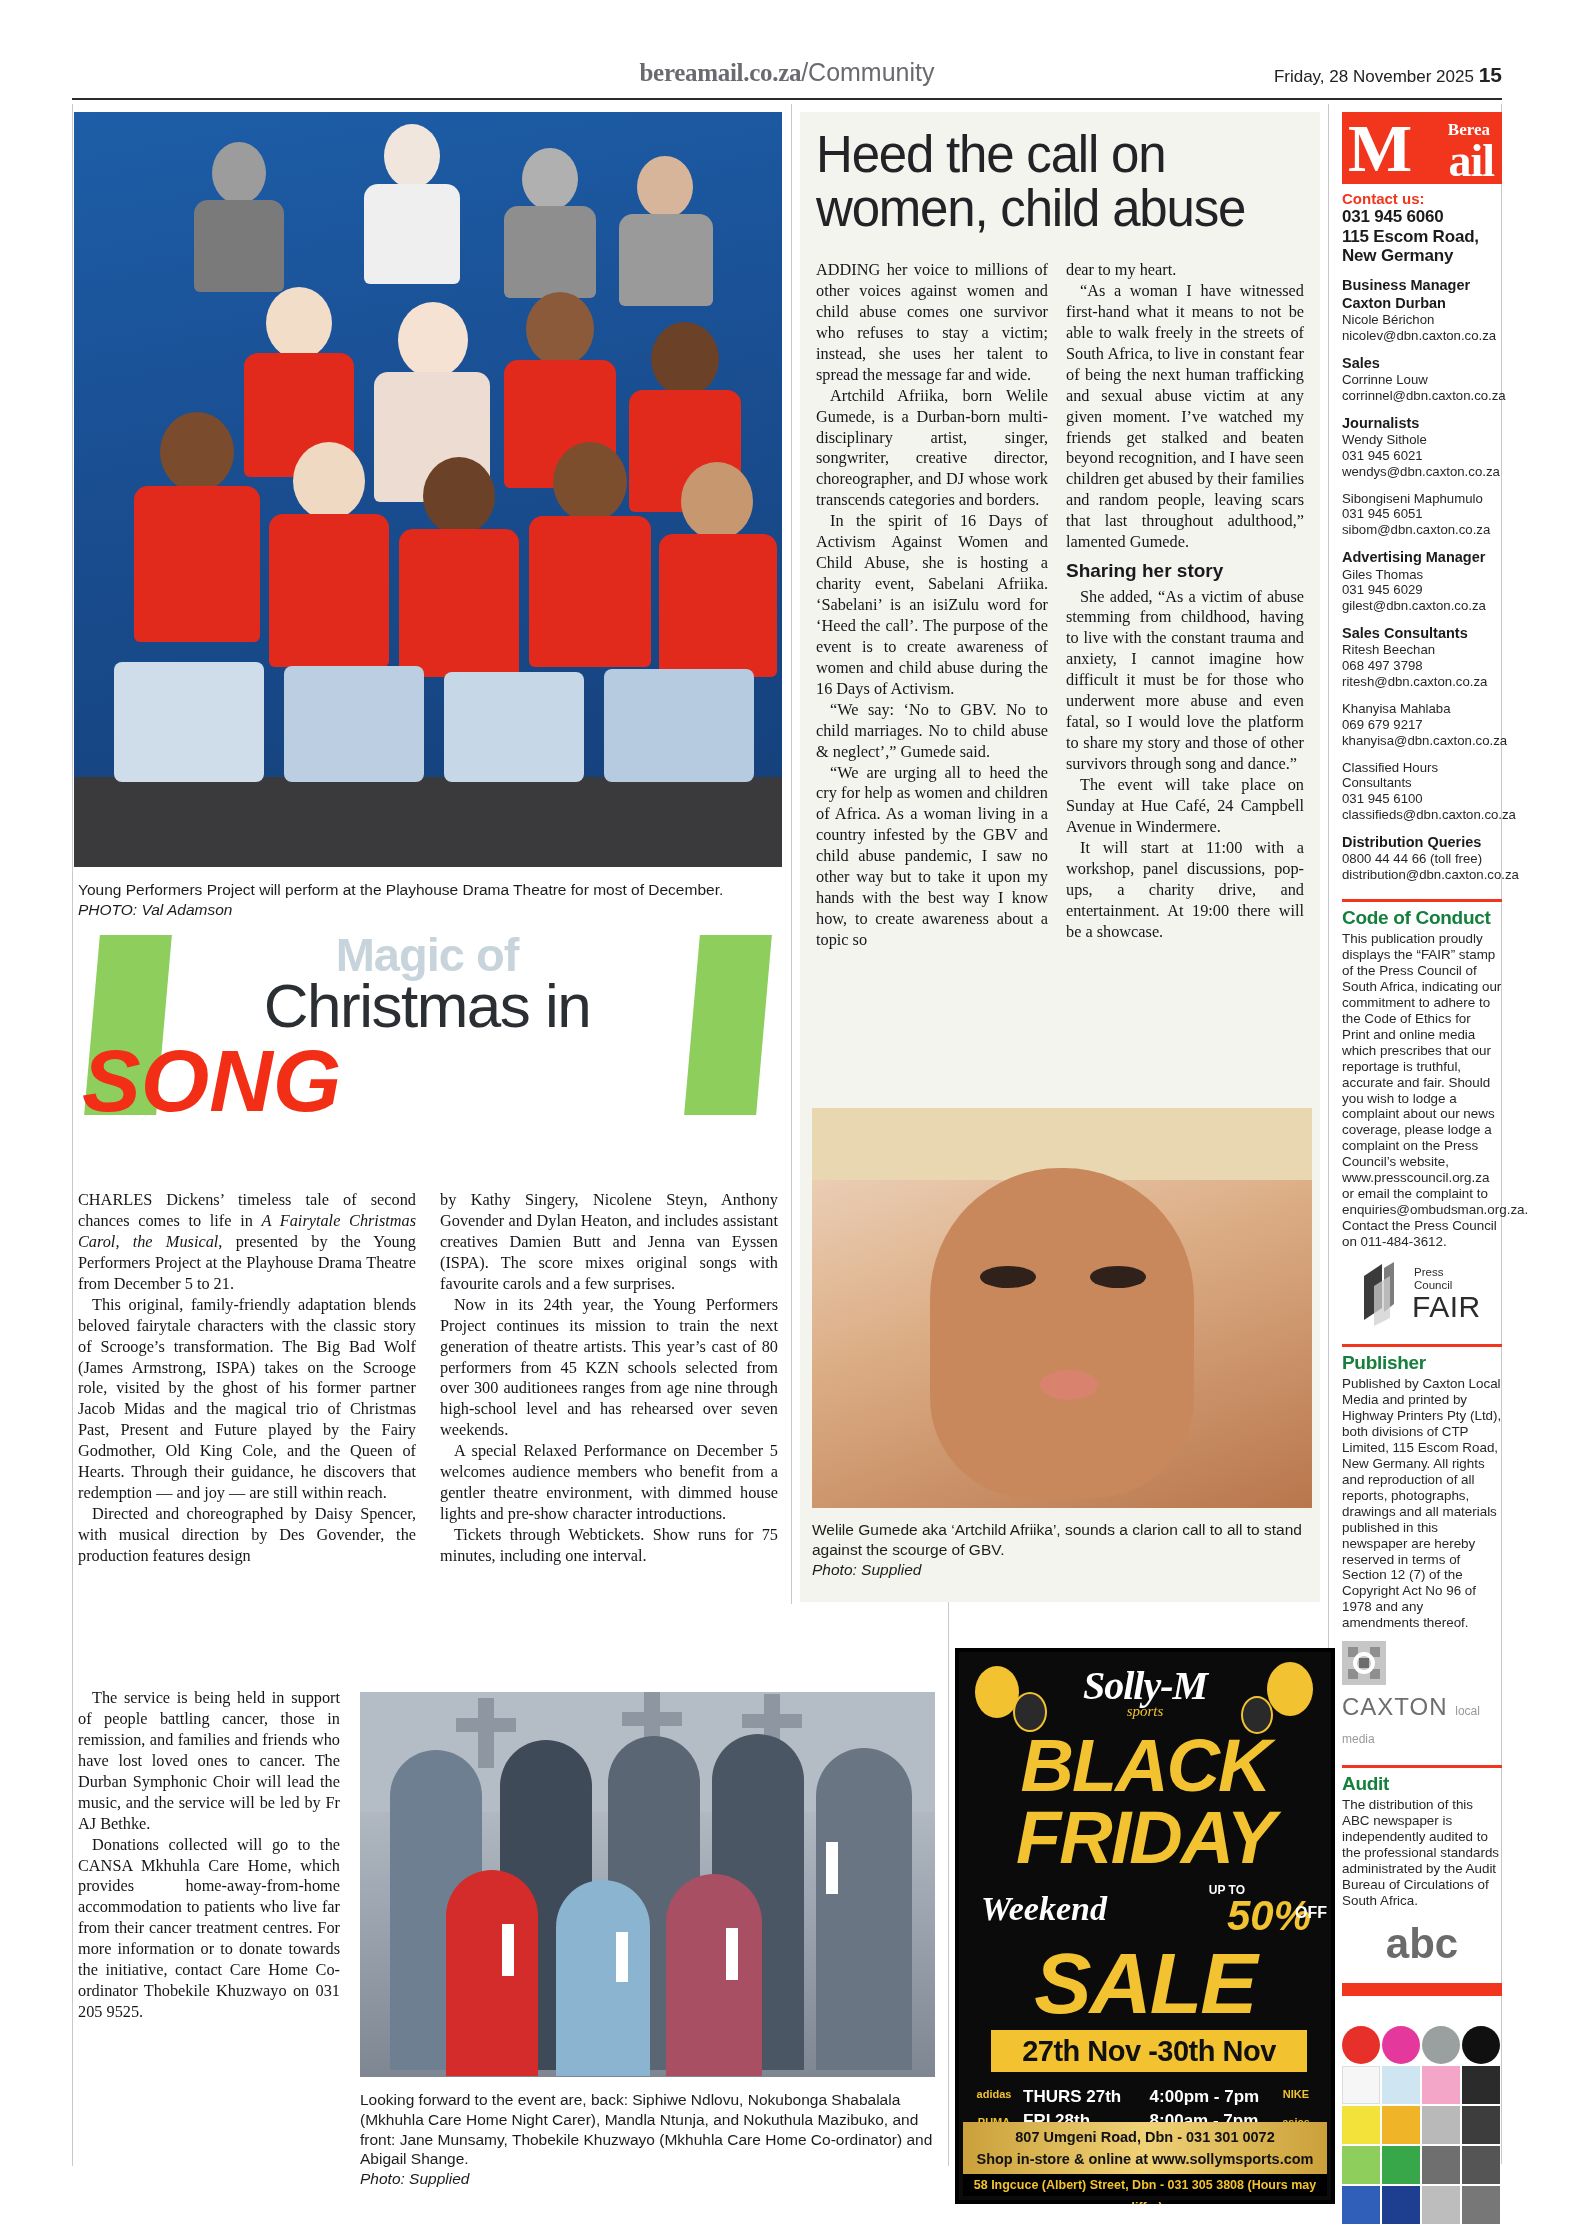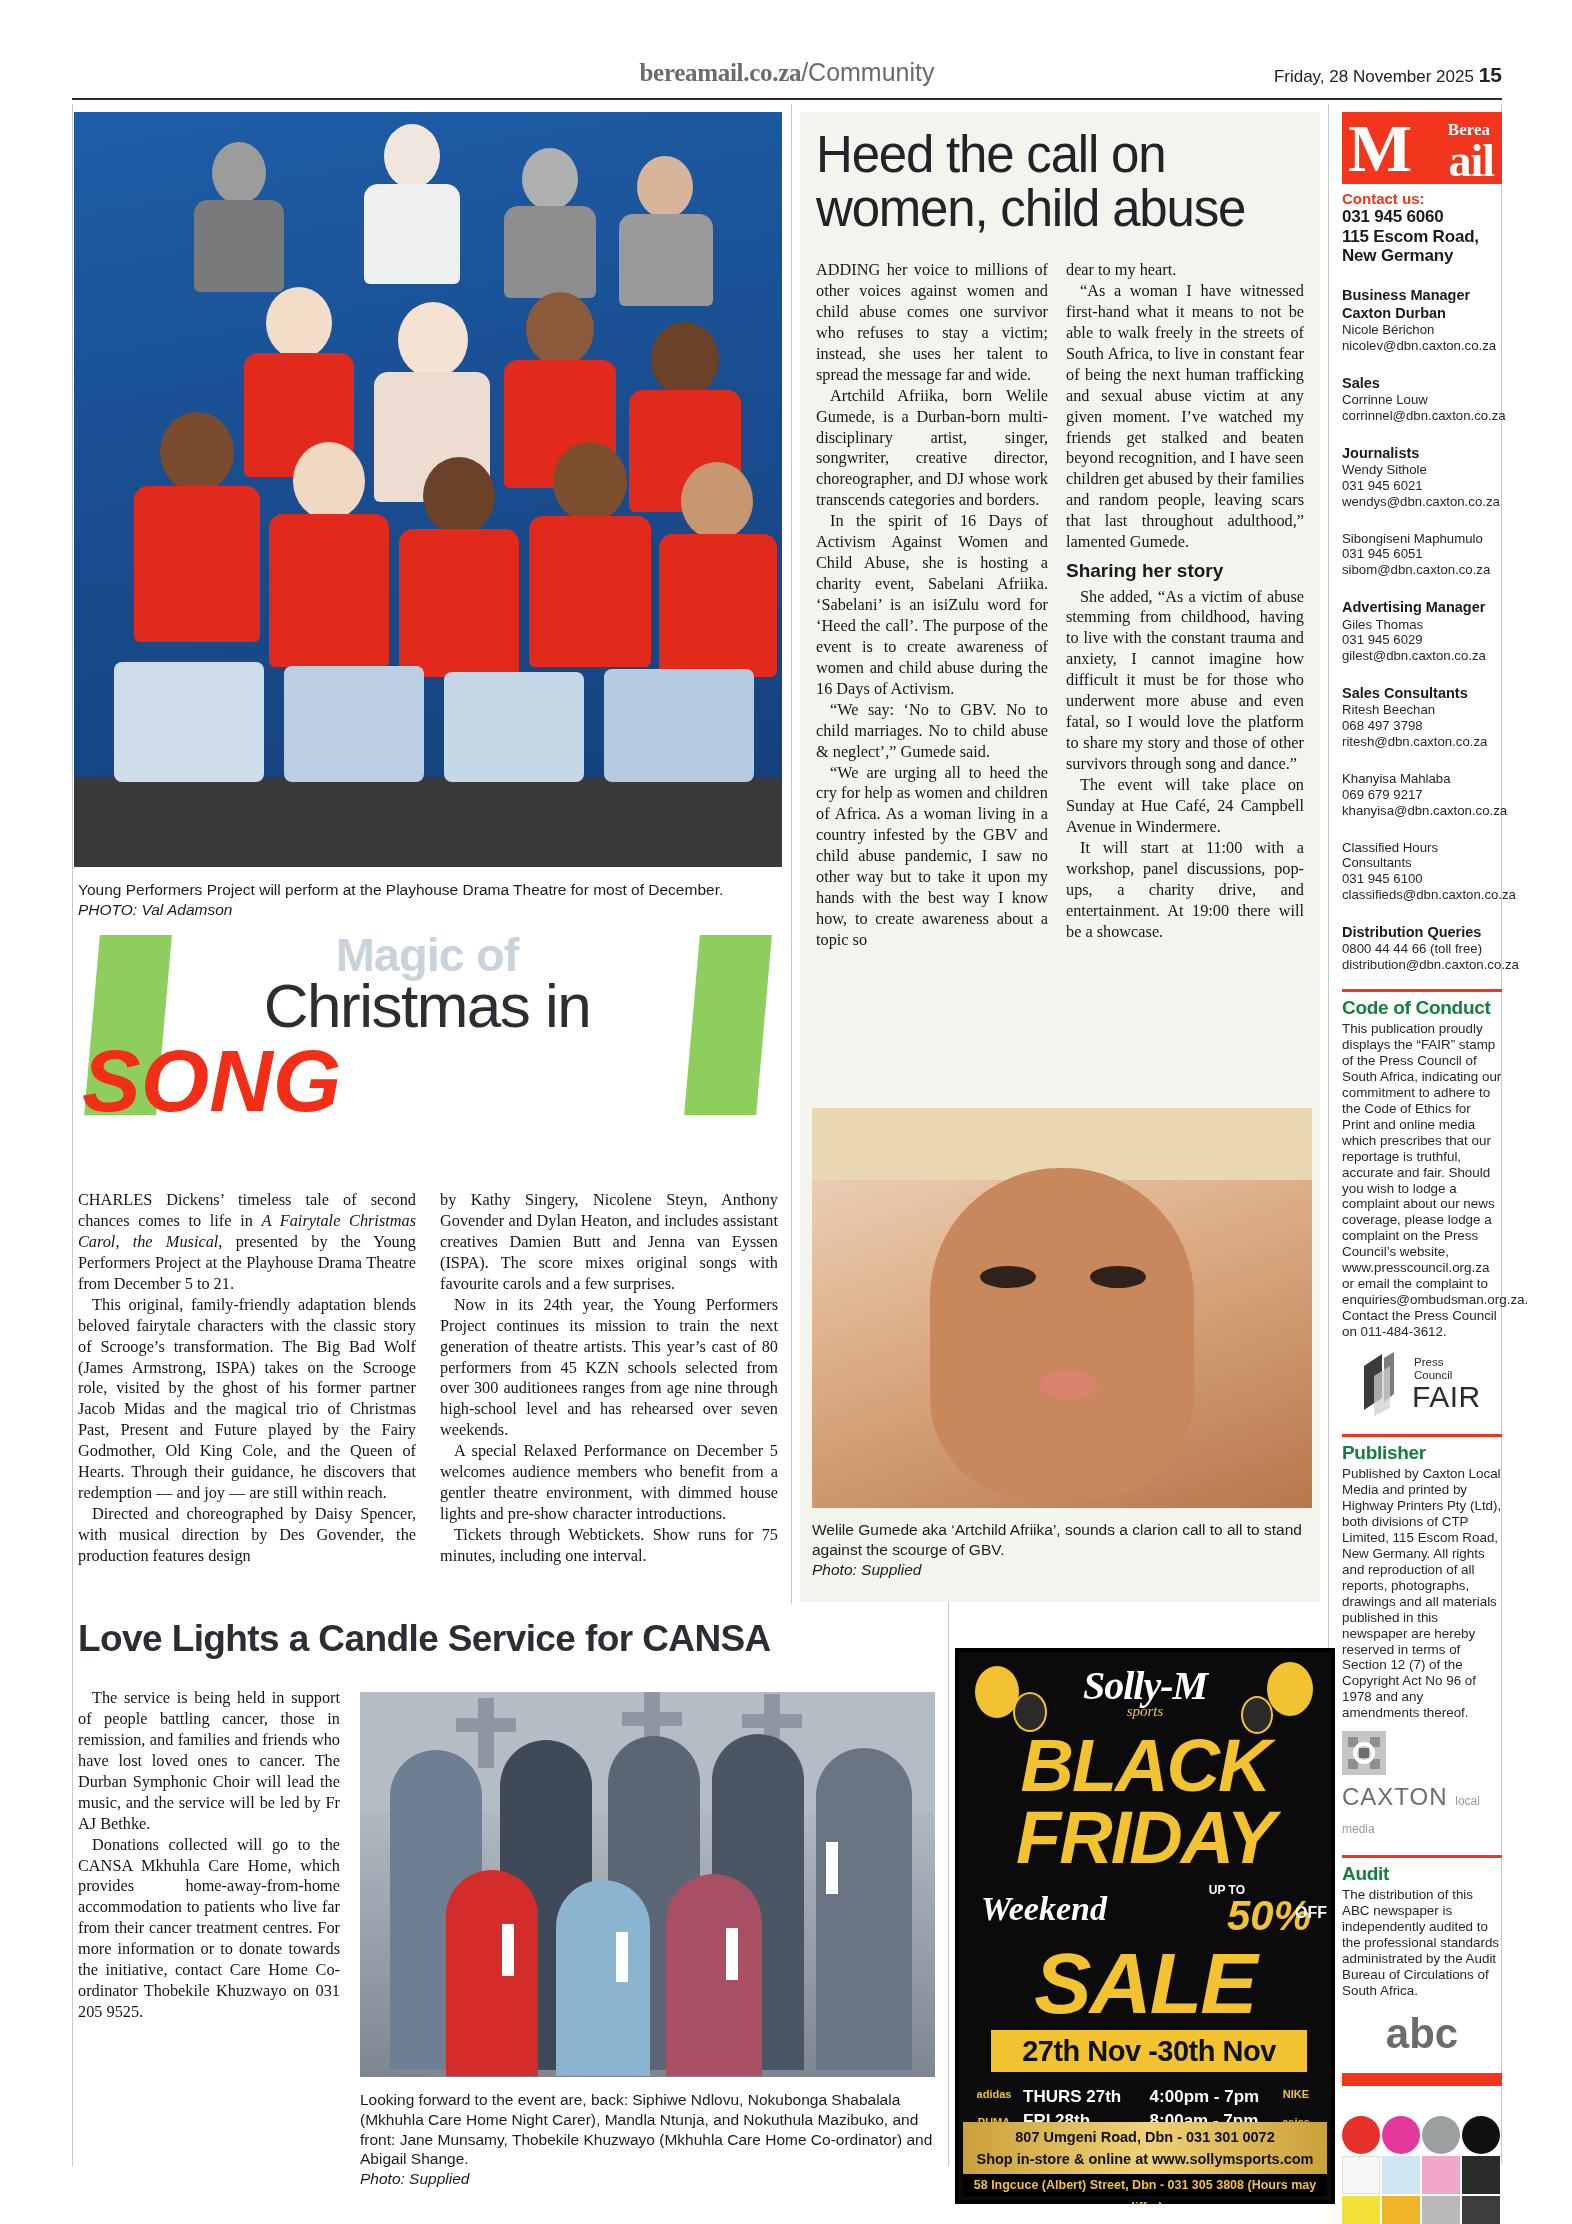--- a/index.html
+++ b/index.html
@@ -107,21 +107,21 @@
     font-weight:bold; font-size:17px; color:#fff;
   }
   .bm-logo .ail {
     position:absolute; right:8px; top:22px; font-family:"Liberation Serif", serif;
     font-weight:bold; font-size:46px; color:#fff; letter-spacing:-1px;
   }
   .sb-red { color:#f1361d; font-weight:bold; font-size:15px; }
   .sb-big { font-weight:bold; font-size:17px; color:#1b1b1b; line-height:1.16; letter-spacing:-.2px;}
   .sb-h  { font-weight:bold; font-size:14.5px; color:#1b1b1b; line-height:1.2; }
   .sb-t  { font-size:13.2px; color:#27272b; line-height:1.2; }
-  .sb-blk { margin-top:21px; }
+  .sb-blk { margin-top:11px; }
   .sb-rule { height:3px; background:#f1361d; margin:16px 0 5px; }
   .sb-title { color:#15803d; font-weight:bold; font-size:19px; letter-spacing:-.3px; }
   .sb-para { font-size:13.4px; line-height:1.19; color:#27272b; margin-top:2px; }
 
   .fair-logo { margin:12px auto 0; width:128px; height:66px; position:relative; }
   .fair-mark { position:absolute; left:2px; top:0; width:46px; height:64px; }
   .fair-txt  { position:absolute; left:56px; top:4px; font-size:11.5px; line-height:1.12; color:#2b2b2b;}
   .fair-big  { position:absolute; left:54px; top:28px; font-size:30px; letter-spacing:.5px; color:#2b2b2b;}
 
   .caxton-logo{ margin-top:10px; }
@@ -317,21 +317,20 @@
     <div style="position:absolute;left:118px;top:60px;width:264px;height:330px;border-radius:130px 130px 100px 100px;background:#c8885b;"></div>
     <div style="position:absolute;left:168px;top:158px;width:56px;height:22px;border-radius:50%;background:#30211a;"></div>
     <div style="position:absolute;left:278px;top:158px;width:56px;height:22px;border-radius:50%;background:#30211a;"></div>
     <div style="position:absolute;left:228px;top:262px;width:58px;height:30px;border-radius:50%;background:#d9836f;"></div>
   </div>
 
   <div class="caption" style="left:812px; top:1520px; width:500px;">
     <span>Welile Gumede aka ‘Artchild Afriika’, sounds a clarion call to all to stand against the scourge of GBV. </span><br><i>Photo: Supplied</i>
   </div>
 
-  <h2 class="ll-head">Love Lights a Candle Service for CANSA</h2>
   <div class="col serif-body" style="left:78px; top:1688px; width:262px;">
     <p>The service is being held in support of people battling cancer, those in remission, and families and friends who have lost loved ones to cancer. The Durban Symphonic Choir will lead the music, and the service will be led by Fr AJ Bethke.</p>
     <p>Donations collected will go to the CANSA Mkhuhla Care Home, which provides home-away-from-home accommodation to patients who live far from their cancer treatment centres. For more information or to donate towards the initiative, contact Care Home Co-ordinator Thobekile Khuzwayo on 031 205 9525.</p>
   </div>
 
   <div class="photo-cansa">
     <div style="position:absolute;left:0;top:0;width:100%;height:120px;background:#b4bcc6;"></div>
     <div style="position:absolute;left:118px;top:6px;width:16px;height:70px;background:#8d96a1;"></div>
     <div style="position:absolute;left:96px;top:26px;width:60px;height:14px;background:#8d96a1;"></div>
     <div style="position:absolute;left:284px;top:0px;width:16px;height:74px;background:#8d96a1;"></div>

